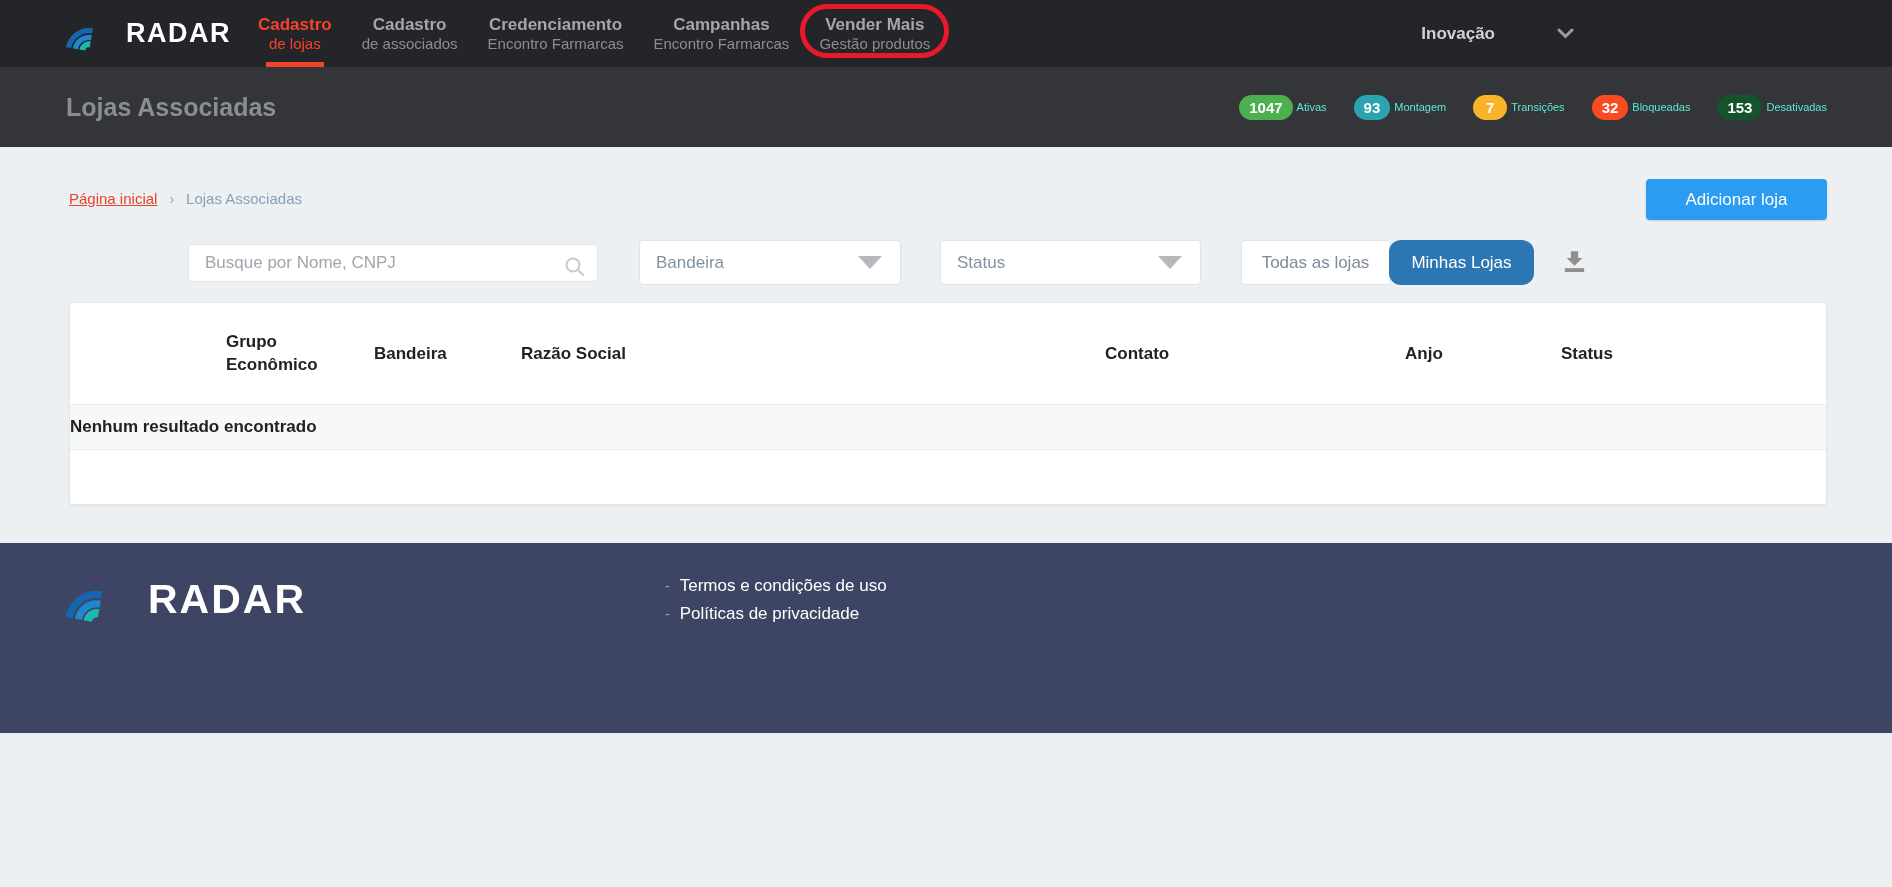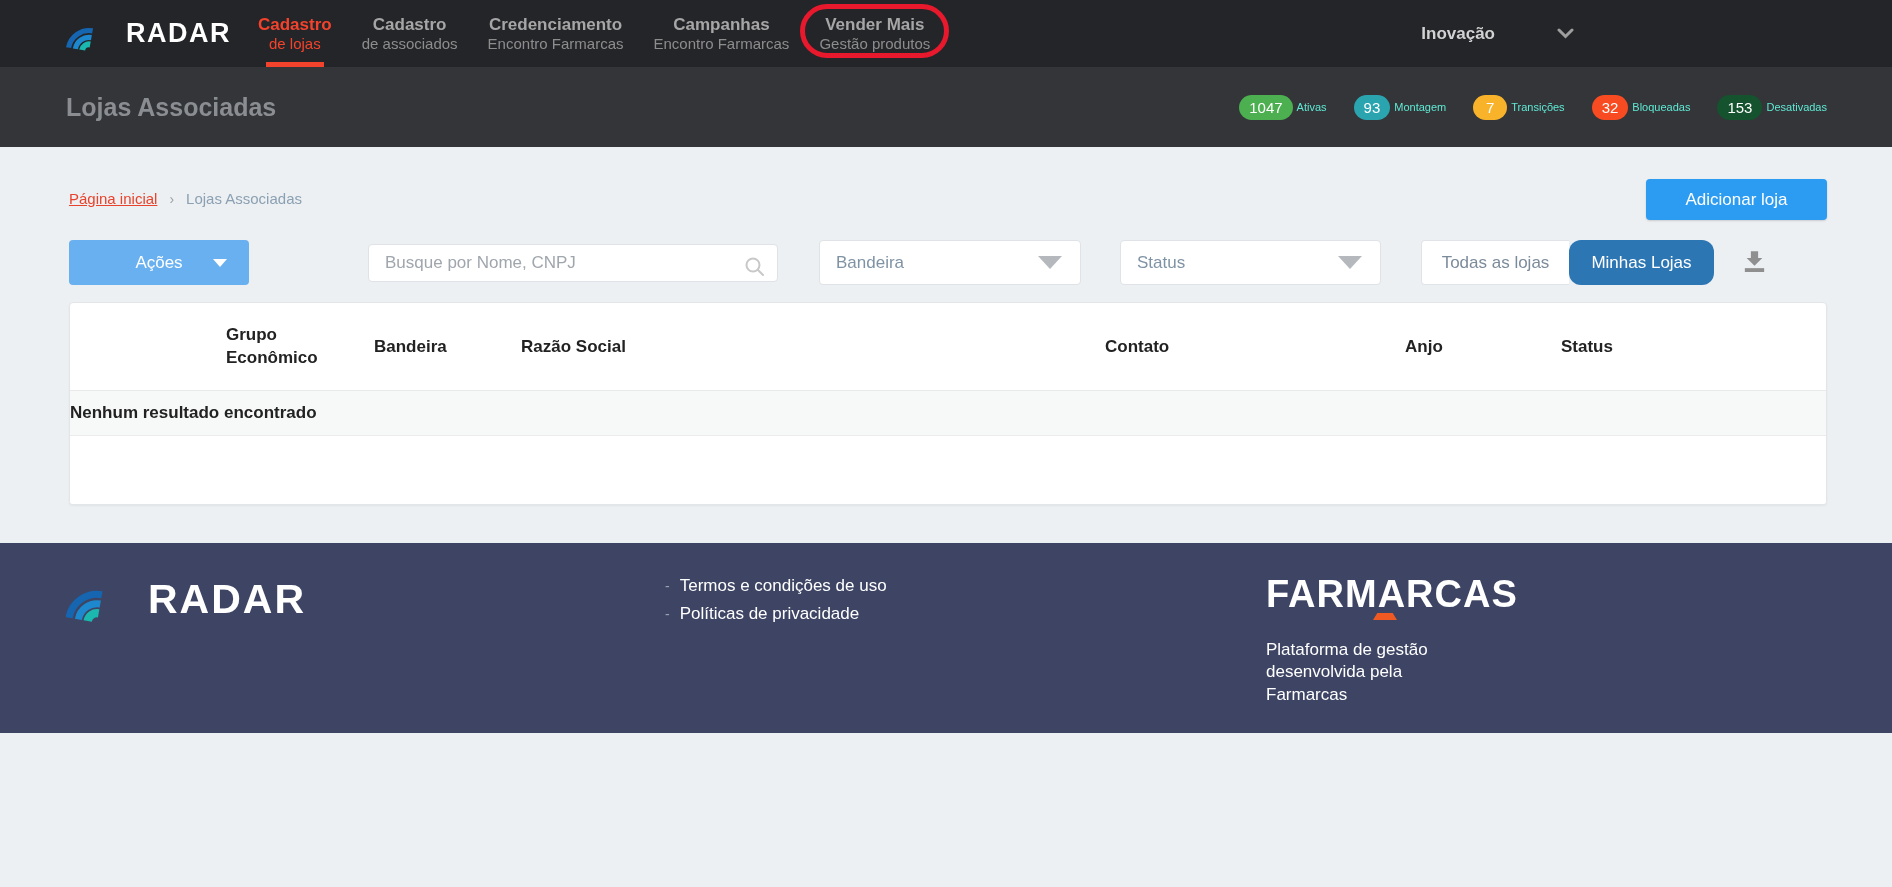--- a/index.html
+++ b/index.html
@@ -45,21 +45,21 @@
   .subheader {
     height:80px; background:#343539;
     display:flex; align-items:center; padding:0 65px 0 66px;
   }
   .page-title { color:#8a8d91; font-size:25px; font-weight:bold; }
   .stats { margin-left:auto; display:flex; align-items:center; }
   .stat { display:flex; align-items:center; margin-left:27px; cursor:pointer; }
   .stat-pill {
     height:25px; min-width:34px; padding:0 10px; border-radius:13px;
     display:flex; align-items:center; justify-content:center;
-    color:#ffffff; font-size:15px; font-weight:normal;
+    color:#ffffff; font-size:15px; font-weight:bold;
   }
   .stat-label { color:#5eead4; font-size:11px; margin-left:4px; }
 
   
   .content { padding:32px 65px 38px 69px; }
   .breadcrumb-row { display:flex; align-items:flex-start; justify-content:space-between; height:41px; }
   .breadcrumb { display:flex; align-items:center; gap:12px; font-size:15px; margin-top:11px; }
   .bc-home { color:#e8432c; text-decoration:underline; cursor:pointer; }
   .bc-sep  { color:#9aa0a6; font-size:14px; }
   .bc-current { color:#8ba0b2; }
@@ -118,21 +118,21 @@
   .download-btn { margin-left:24px; background:none; border:none; cursor:pointer; padding:2px; }
 
   
   .card {
     margin-top:17px; height:203px; background:#fff;
     border:1px solid #e3e6e8; border-radius:4px;
     display:flex; flex-direction:column; overflow:hidden;
     box-shadow:0 1px 2px rgba(0,0,0,.05);
   }
   .thead {
-    height:88px; display:flex; align-items:center;
+    height:102px; display:flex; align-items:center;
     border-bottom:1px solid #e9e9e9;
     font-size:17px; font-weight:bold; color:#222;
   }
   .th { flex:0 0 auto; }
   .th-0 { width:156px; } .th-1 { width:148px; } .th-2 { width:147px; }
   .th-3 { width:584px; } .th-4 { width:300px; } .th-5 { width:156px; }
   .th-6 { flex:1 1 auto; }
   .th-1 span { display:inline-block; max-width:100px; line-height:1.35; }
   .empty-row {
     height:45px; background:#f7f8f8; border-bottom:1px solid #ececec;
@@ -244,24 +244,20 @@
   <div class="breadcrumb-row">
     <div class="breadcrumb">
       <span class="bc-home">Página inicial</span>
       <span class="bc-sep">›</span>
       <span class="bc-current">Lojas Associadas</span>
     </div>
     <button class="add-btn">Adicionar loja</button>
   </div>
 
   <div class="filter-row">
-    <button class="acoes-btn">
-      <span>Ações</span>
-      <span class="acoes-caret"></span>
-    </button>
 
     <div class="search-wrap">
       <input type="text" placeholder="Busque por Nome, CNPJ" style="">
       <svg class="search-icon" width="21" height="21" viewBox="0 0 21 21">
         <circle cx="9" cy="9" r="6.5" fill="none" stroke="#c8c8c8" stroke-width="2"></circle>
         <line x1="14" y1="14" x2="19" y2="19" stroke="#c8c8c8" stroke-width="2" stroke-linecap="round"></line>
       </svg>
     </div>
 
     <div class="select select-bandeira">
@@ -324,24 +320,13 @@
     <div class="f-link">
       <span class="dash">-</span>
       <span class="txt">Termos e condições de uso</span>
     </div>
     <div class="f-link">
       <span class="dash">-</span>
       <span class="txt">Políticas de privacidade</span>
     </div>
   </div>
 
-  <div class="f-right">
-    <div class="farmarcas">
-      <span>FARMARCAS</span>
-      <span class="farmarcas-accent"></span>
-    </div>
-    <div class="f-tagline">
-      <div>Plataforma de gestão</div>
-      <div>desenvolvida pela</div>
-      <div>Farmarcas</div>
-    </div>
-  </div>
 </div>
 
 </body></html>

